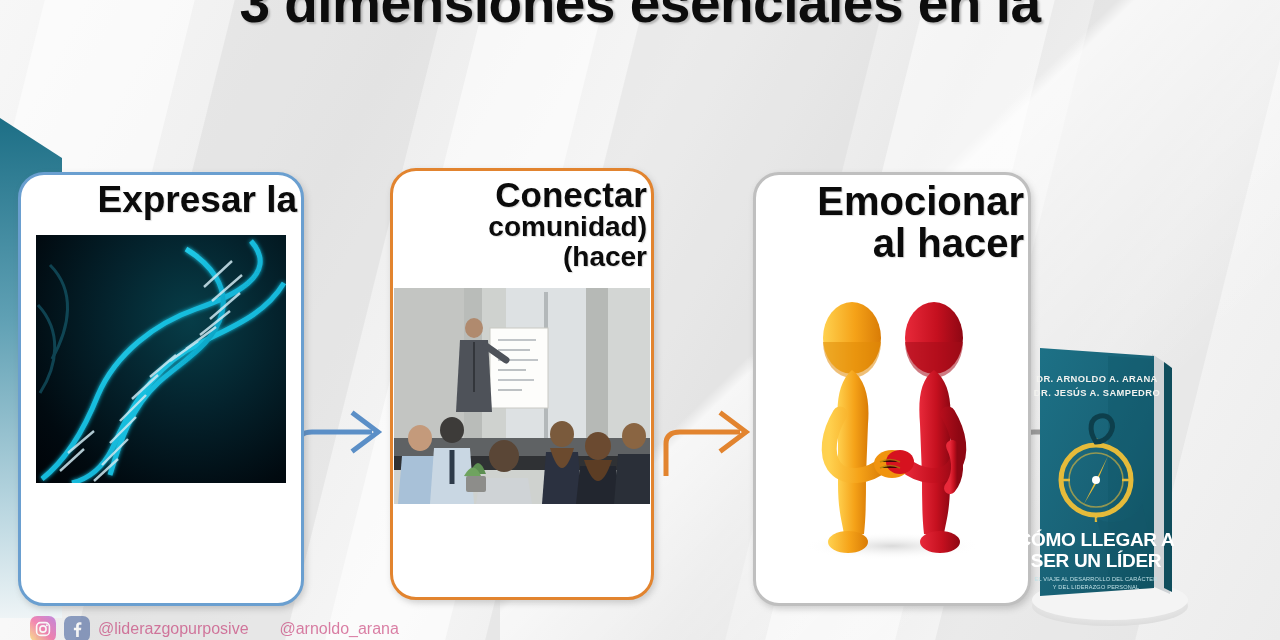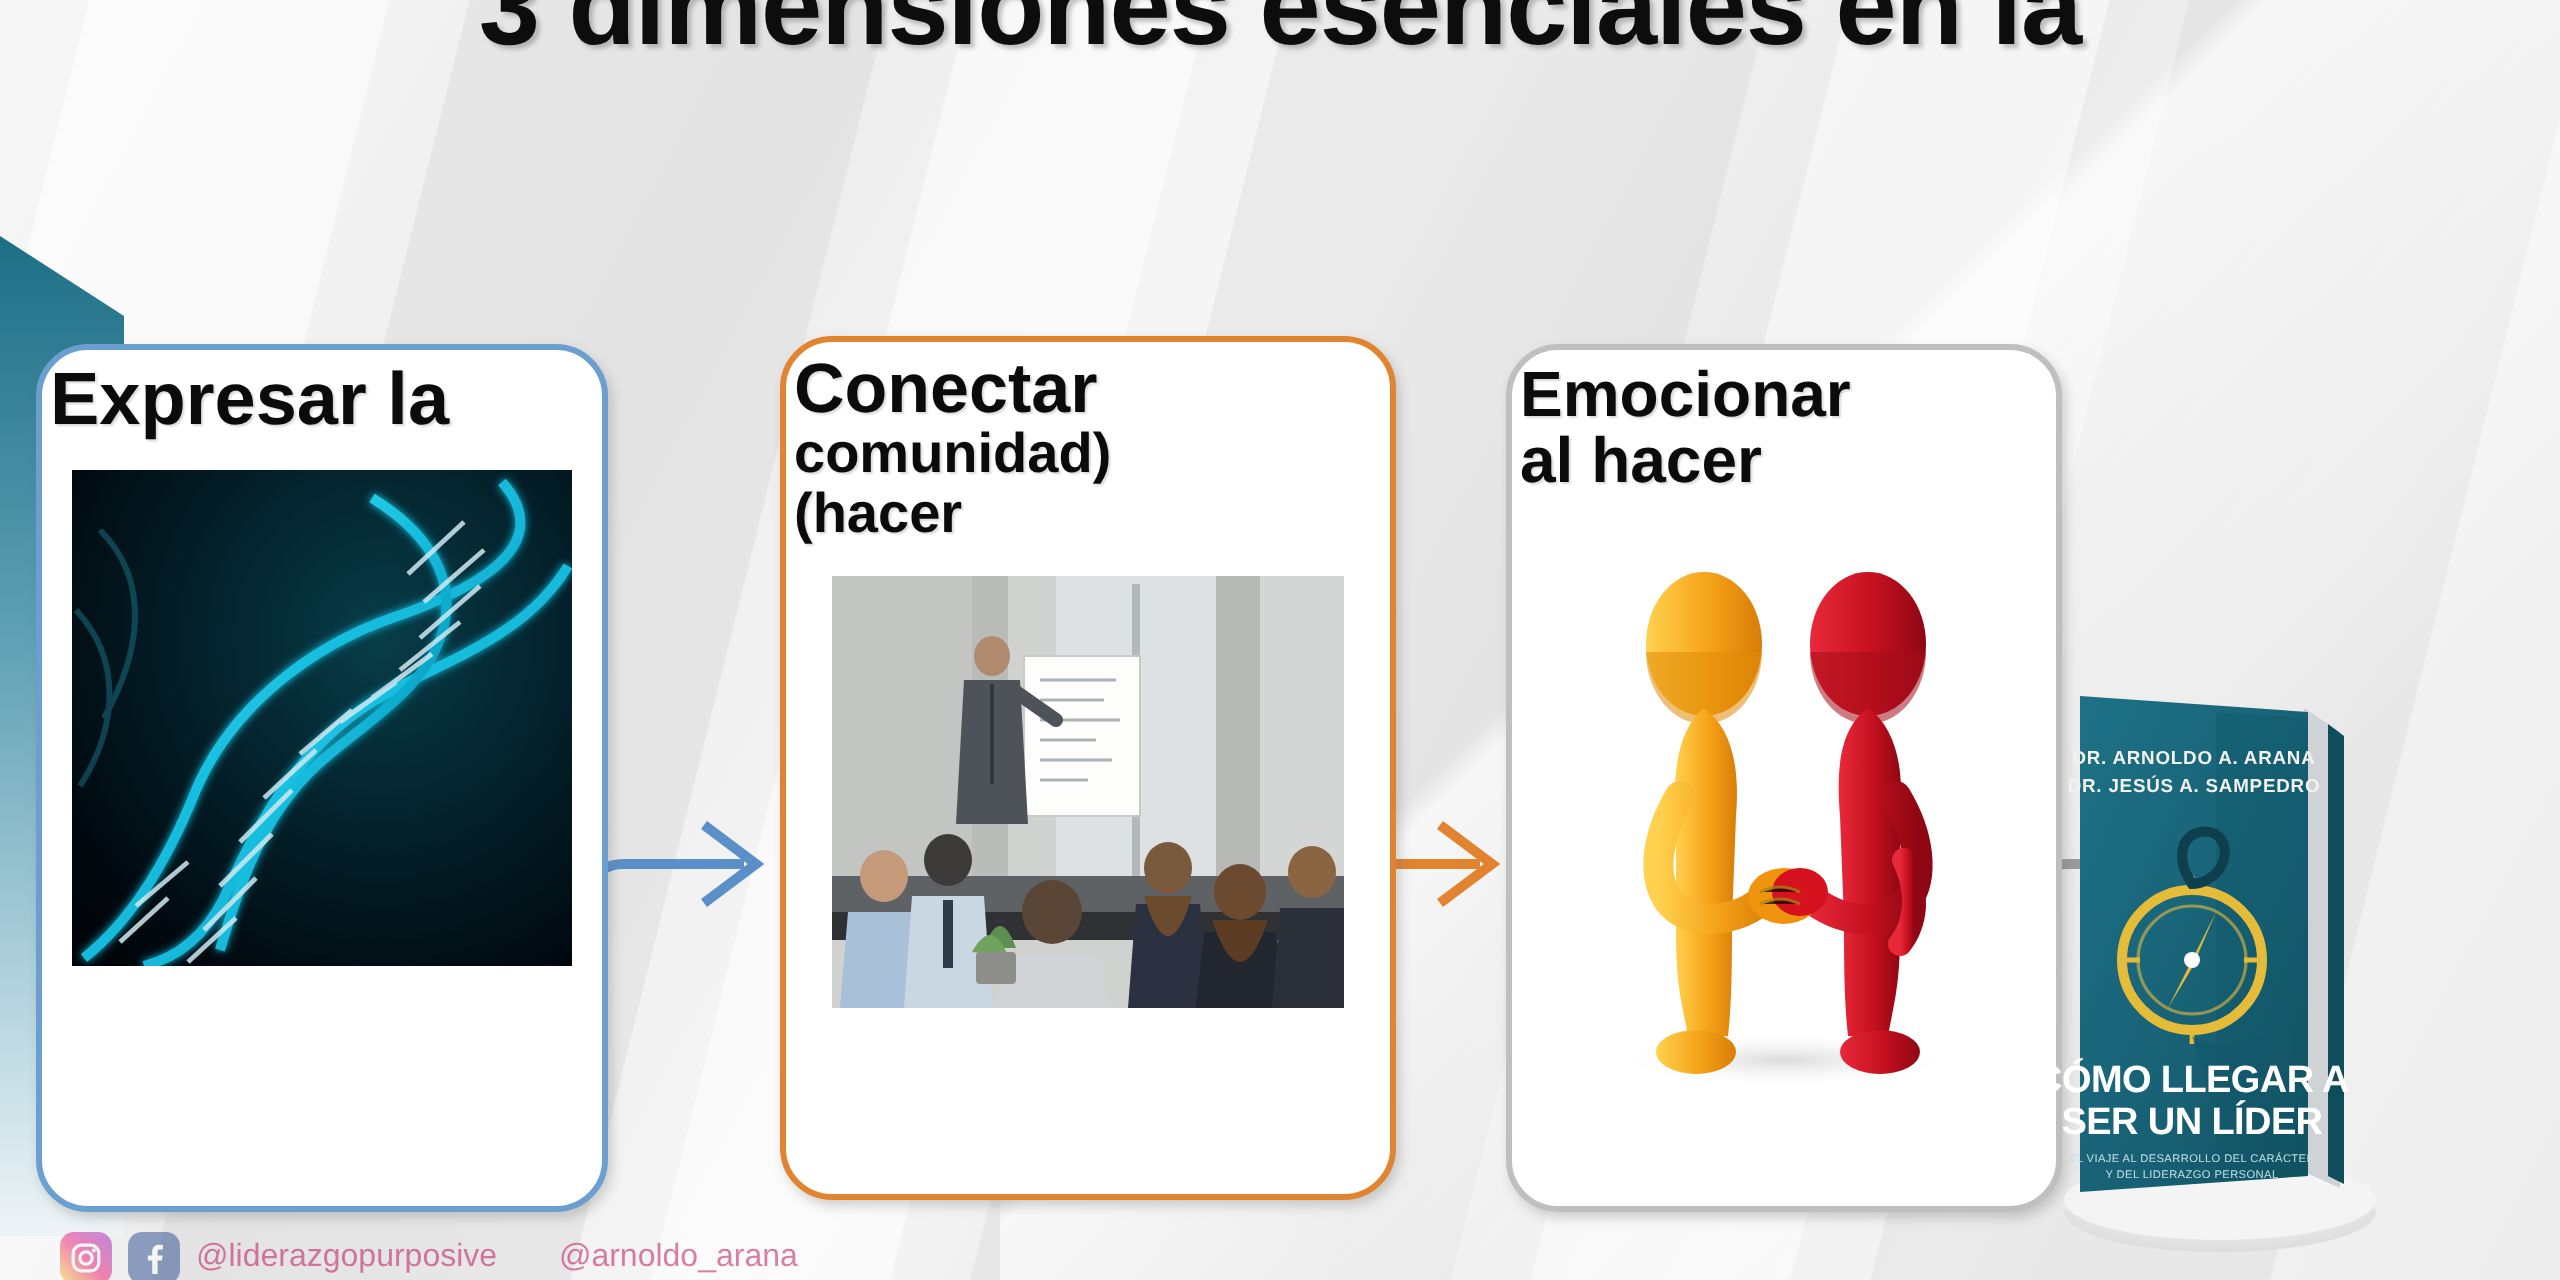--- a/index.html
+++ b/index.html
@@ -48,38 +48,38 @@
 
   
   .card {
     position:absolute; z-index:4;
     background:#ffffff;
     border-radius:26px;
     display:flex; flex-direction:column; align-items:center;
     box-shadow:2px 3px 6px rgba(110,110,110,.30);
   }
   .card-title {
-    text-align:left; font-weight:bold; color:#0b0b0b;
+    text-align:right; font-weight:bold; color:#0b0b0b;
     padding:6px 4px 0 4px; width:100%;
     text-shadow:1px 1px 1px rgba(150,150,150,.35);
   }
   .card-title .sub { display:block; }
   .card-media {
     flex:1; width:100%;
     display:flex; align-items:flex-start; justify-content:center;
     overflow:hidden;
   }
 
   #card1 { left:18px;  top:172px; width:286px; height:434px; border:3px solid #6a9fd0; }
   #card1 .card-title { font-size:37px; line-height:1.03; }
-  #card2 { left:390px; top:168px; width:308px; height:432px; border:3px solid #e2842f; }
+  #card2 { left:390px; top:168px; width:264px; height:432px; border:3px solid #e2842f; }
   #card2 .card-title { font-size:35px; line-height:1.0; }
   #card2 .card-title .sub { font-size:28px; line-height:1.08; }
   #card3 { left:753px; top:172px; width:278px; height:434px; border:3px solid #bfbfbf; }
-  #card3 .card-title { font-size:32px; line-height:1.04; }
+  #card3 .card-title { font-size:40px; line-height:1.04; }
 
   
   .dna {
     width:250px; height:248px; margin-top:16px;
     background:radial-gradient(ellipse at 62% 34%,#073d48 0%,#04222c 40%,#010a10 78%,#000307 100%);
     position:relative; overflow:hidden;
   }
   
   .meeting { width:256px; height:216px; margin-top:16px; position:relative; overflow:hidden;
              background:linear-gradient(180deg,#d8d9d6 0%,#cfd0ce 52%,#9fa1a0 53%,#7e8180 100%); }

